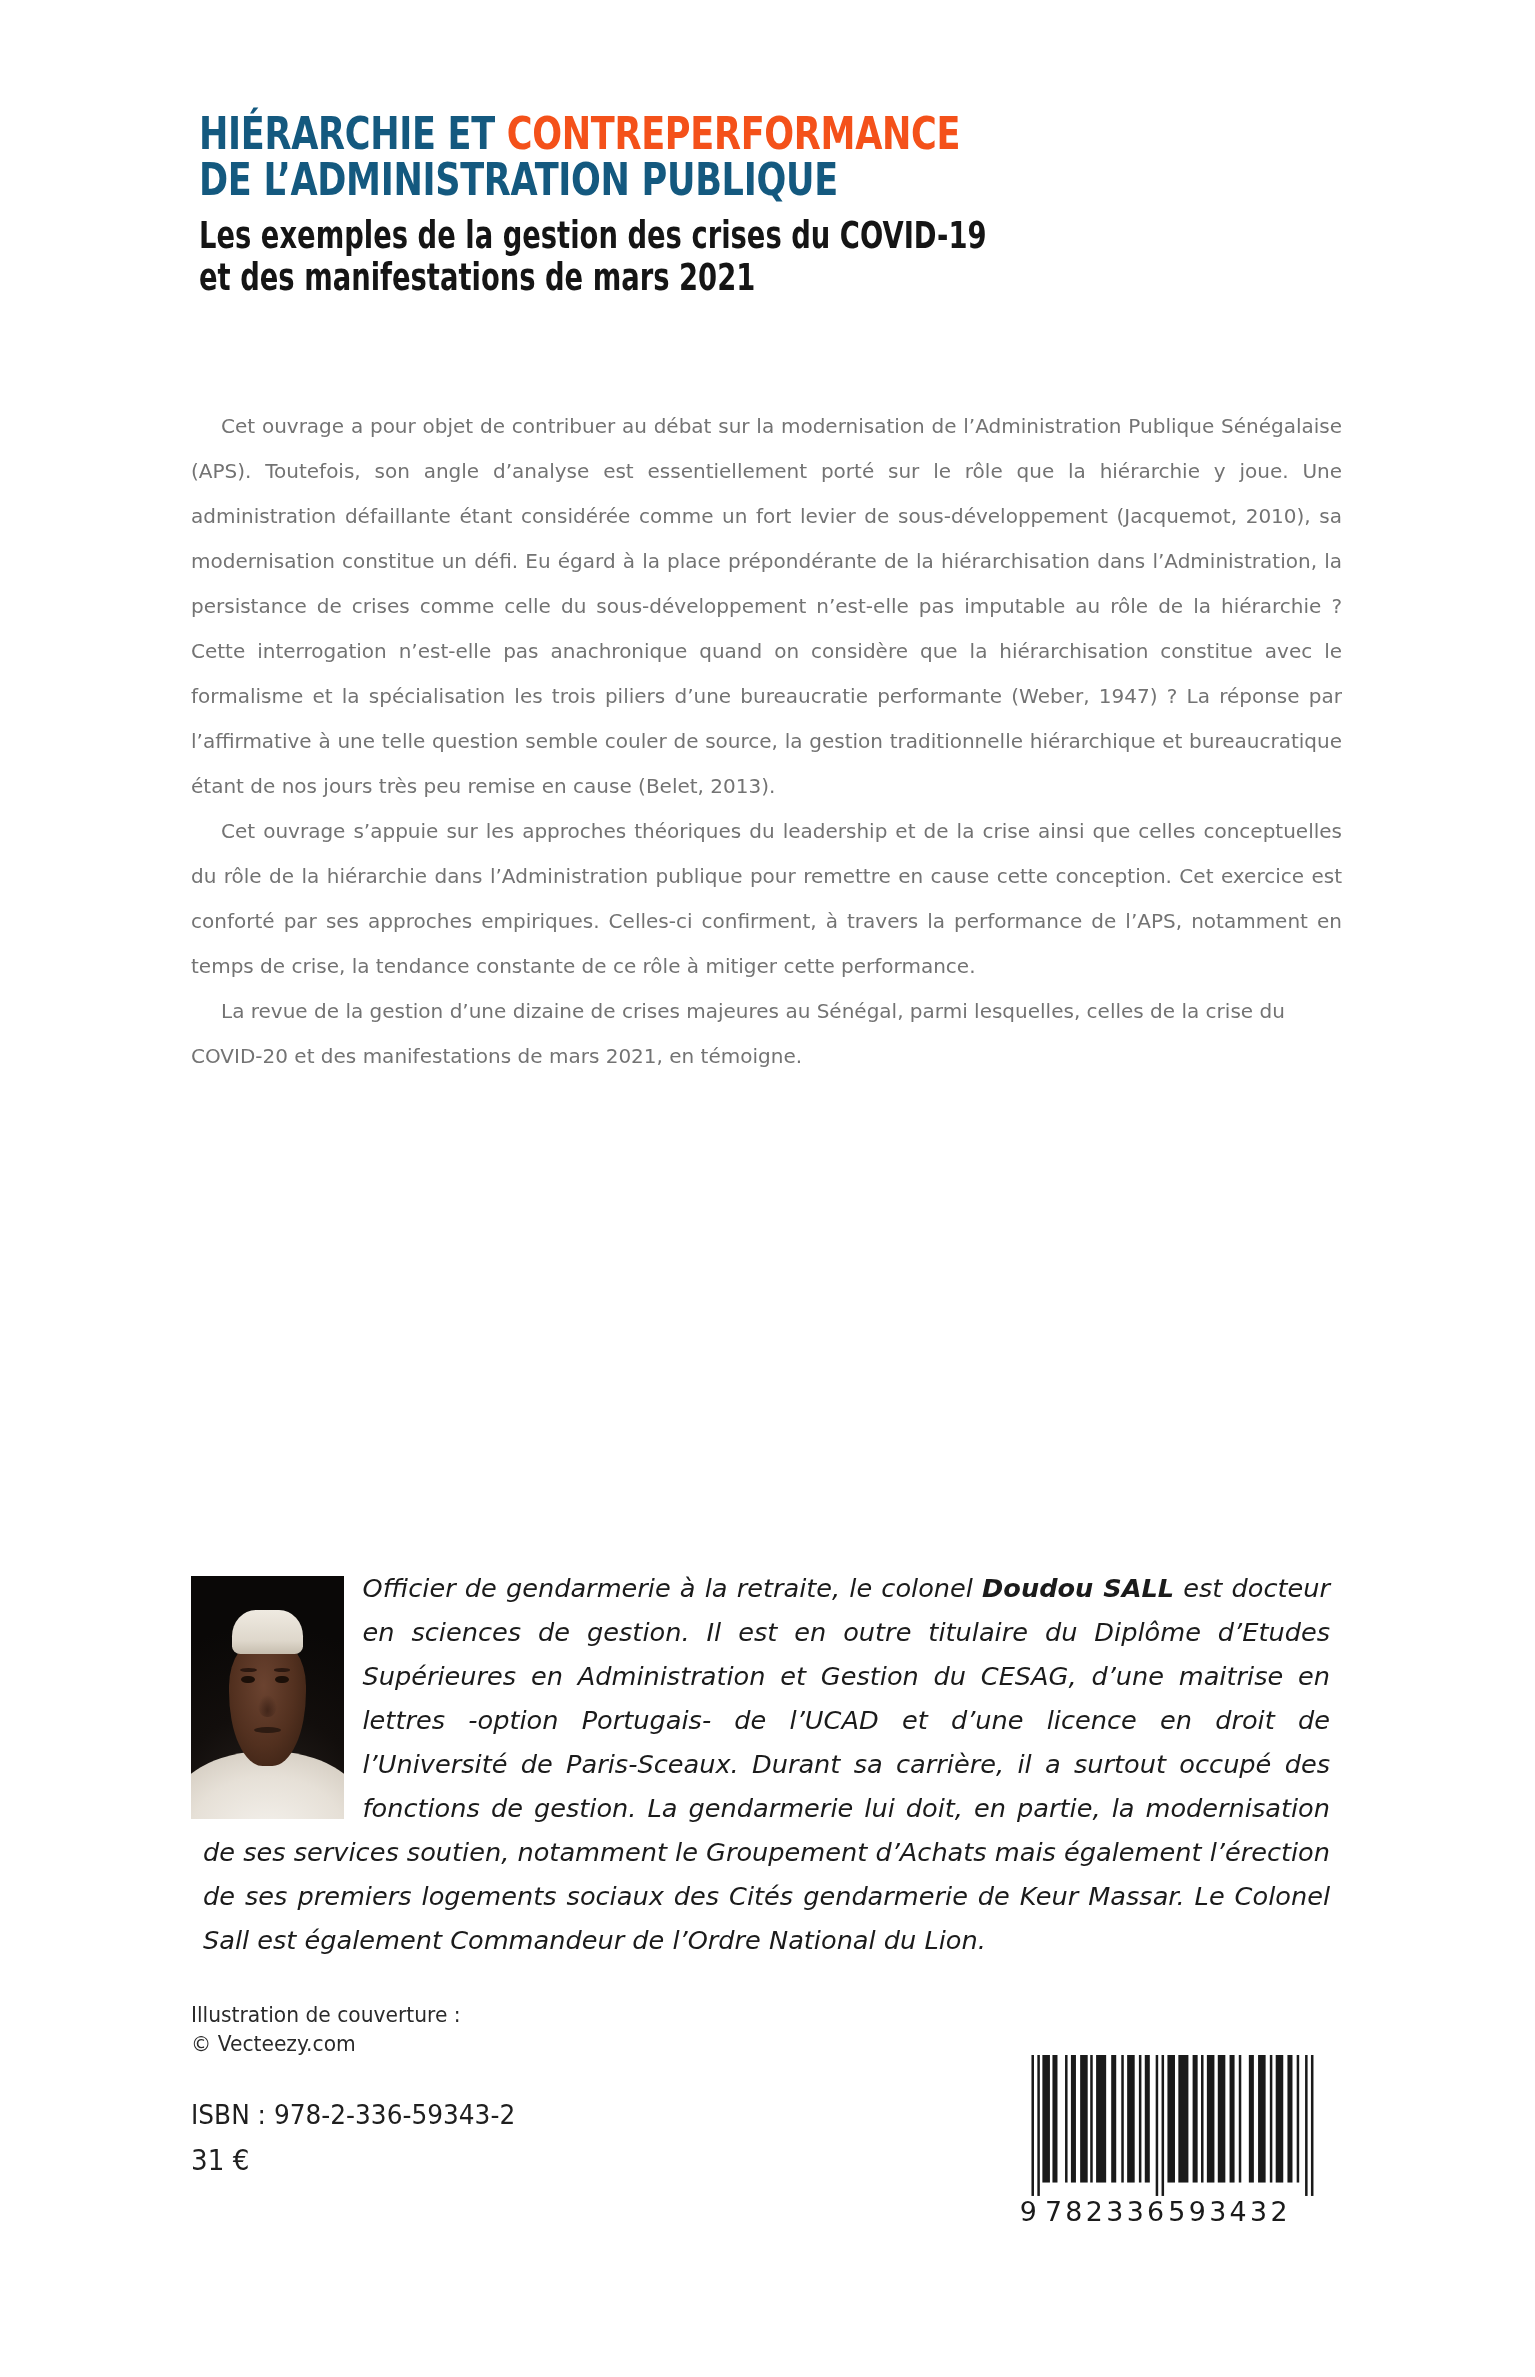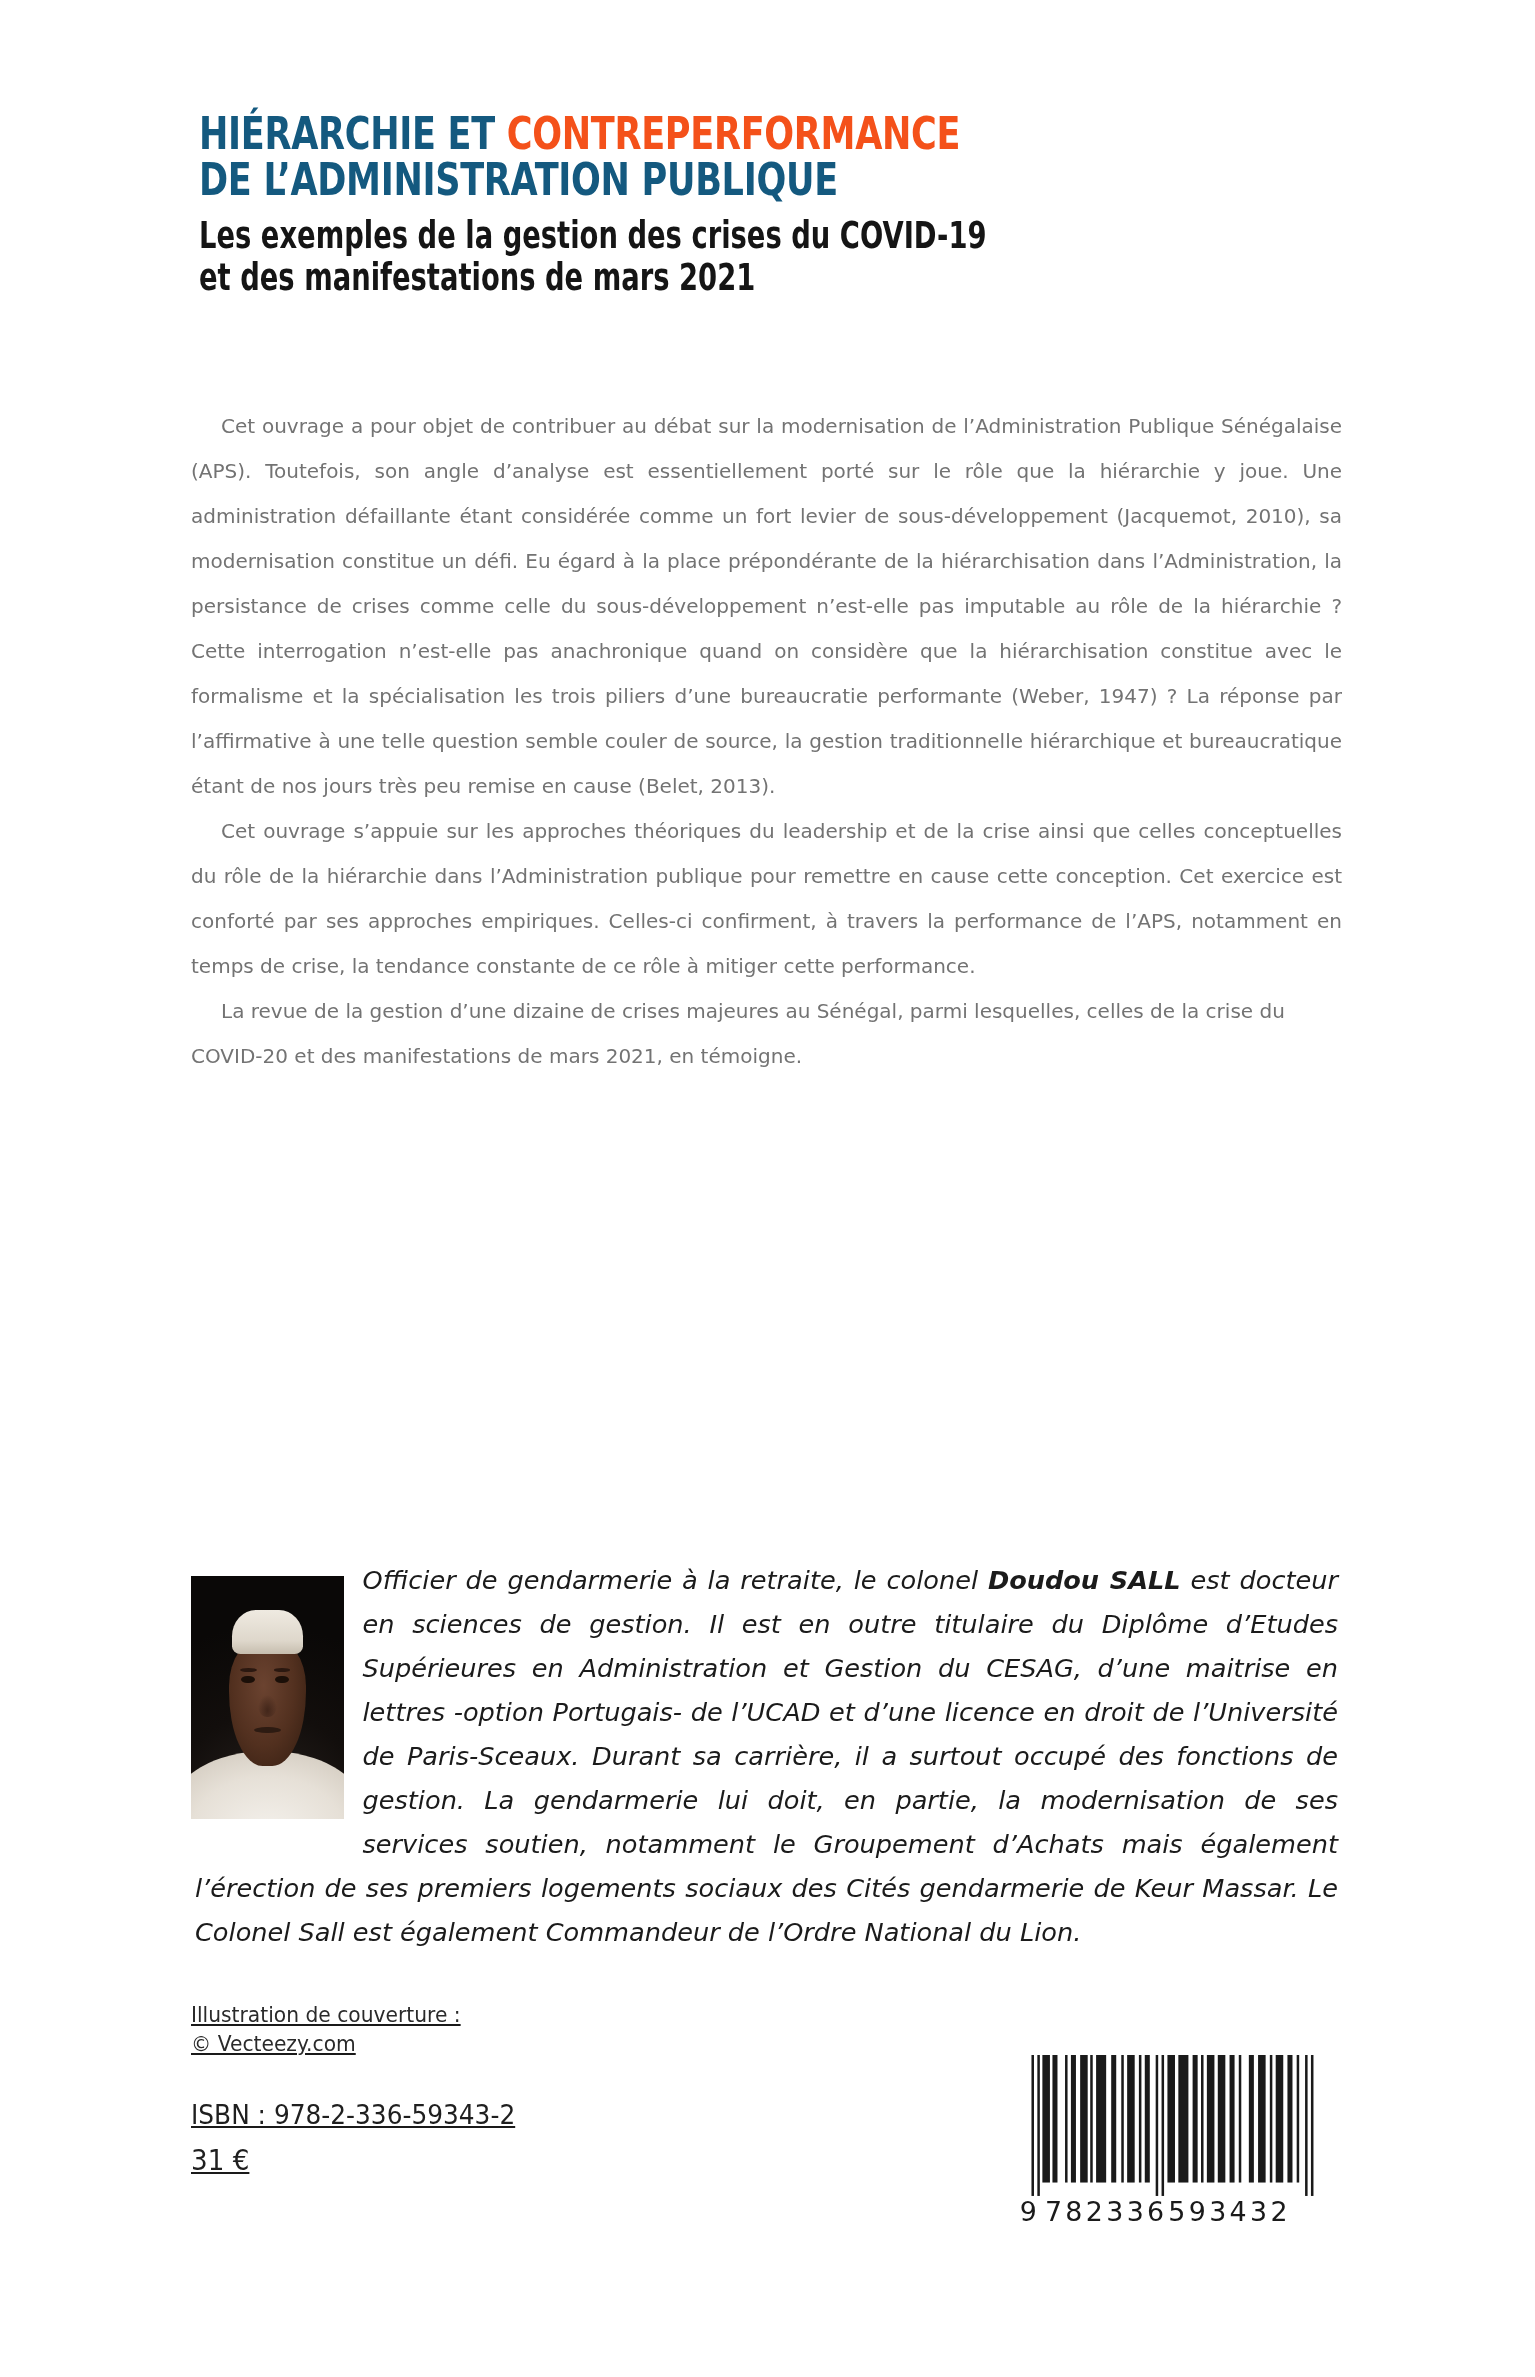--- a/index.html
+++ b/index.html
@@ -159,37 +159,36 @@
   }
   .ph-nose {
     position: absolute;
     left: 44%; top: 49%;
     width: 12%; height: 9%;
     background: radial-gradient(ellipse at 50% 70%, #42261a 0%, rgba(66,38,26,0) 72%);
     border-radius: 50%;
   }
 
   .bio p {
-    margin: 4px;
+    margin: 12px;
     font-family: "DejaVu Sans", sans-serif;
     font-style: italic;
     font-size: 25.6px;
     line-height: 44px;
     text-align: justify;
     color: #1b1b1b;
   }
   .bio b { font-weight: bold; font-style: italic; }
 
   
   .footer-left {
     position: absolute;
     left: 191px;
     top: 2000px;
     width: 638px;
-    text-decoration: underline;
   }
   .credit {
     font-family: "DejaVu Sans", sans-serif;
     font-size: 22px;
     line-height: 29px;
     color: #2a2a2a;
     transform: scaleX(0.92);
     transform-origin: left top;
     white-space: nowrap;
   }

